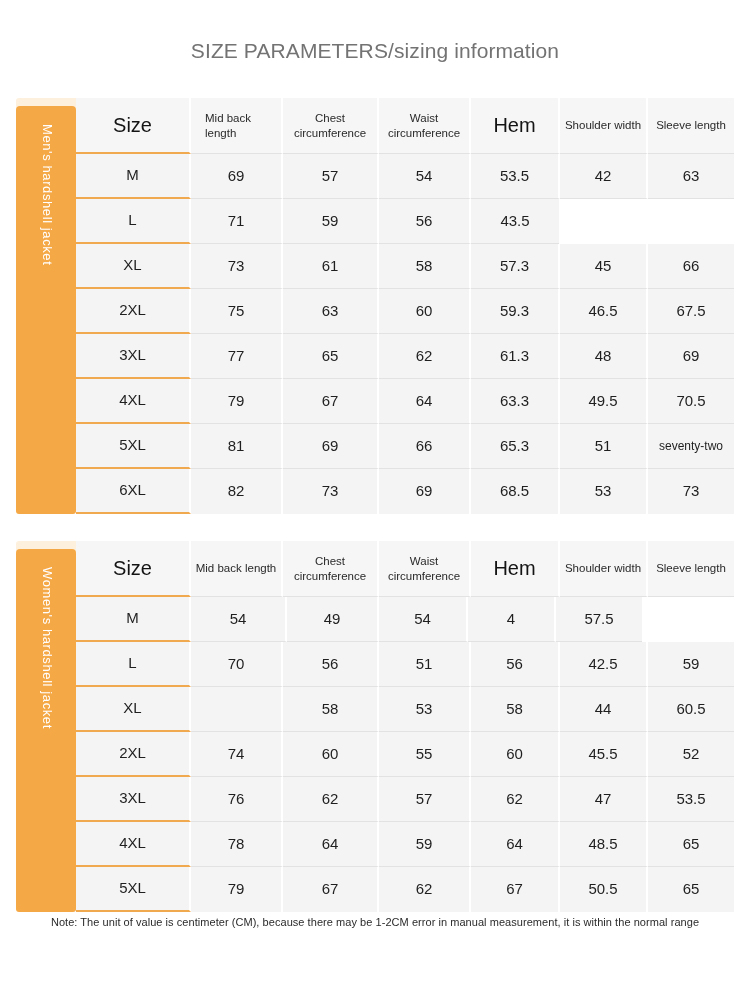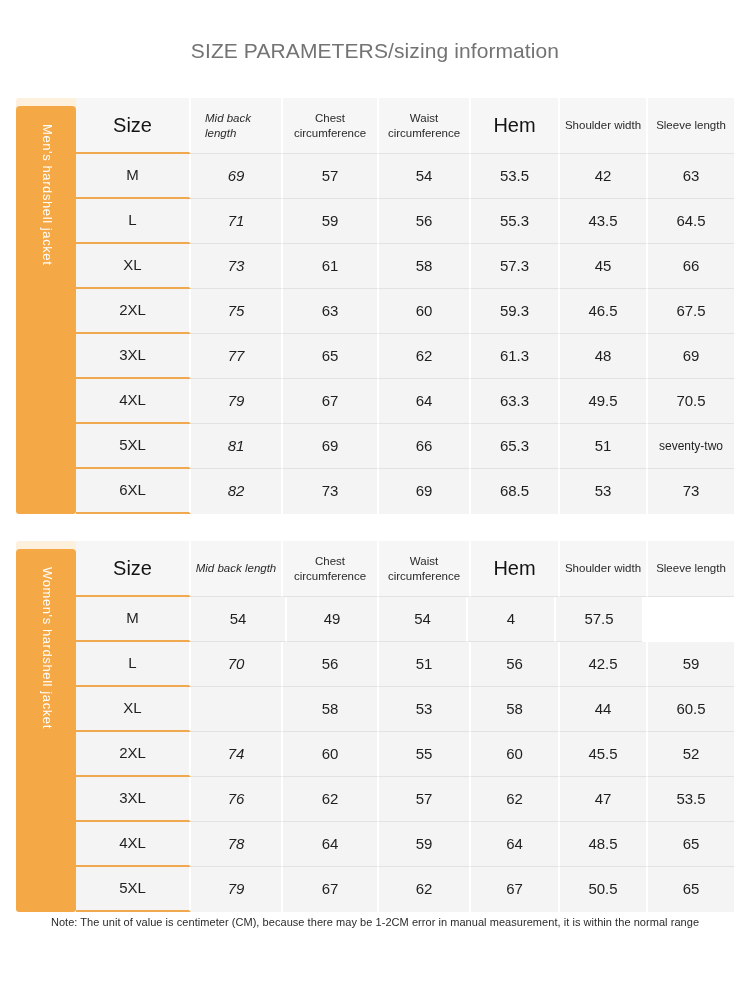--- a/index.html
+++ b/index.html
@@ -128,21 +128,21 @@
   
   .col-size {
     background: #f4f4f4;
     border-bottom: 2px solid #f0a94e !important;
   }
   .row-head .col-size { border-bottom: 2px solid #f0a94e !important; }
   .row:last-child .col-size { border-bottom: 2px solid #f0a94e !important; }
 
   
   .c0 { width: 115px; }
-  .c1 { width:  92px; font-style: italic; }
+  .c1 { width:  92px; }
   .c2 { width:  96px; }
   .c3 { width:  92px; }
   .c4 { width:  89px; }
   .c5 { width:  88px; }
   .c6 { width:  86px; }
 
   .small-text { font-size: 12px; }
 
   
   .footer-note {
@@ -183,23 +183,21 @@
         <div class="cell c3">54</div>
         <div class="cell c4">53.5</div>
         <div class="cell c5">42</div>
         <div class="cell c6">63</div>
       </div>
       <div class="row row-body">
         <div class="cell c0 col-size">L</div>
         <div class="cell c1">71</div>
         <div class="cell c2">59</div>
         <div class="cell c3">56</div>
-        <div class="cell c4">55.3</div>
         <div class="cell c5">43.5</div>
-        <div class="cell c6">64.5</div>
       </div>
       <div class="row row-body">
         <div class="cell c0 col-size">XL</div>
         <div class="cell c1">73</div>
         <div class="cell c2">61</div>
         <div class="cell c3">58</div>
         <div class="cell c4">57.3</div>
         <div class="cell c5">45</div>
         <div class="cell c6">66</div>
       </div>

